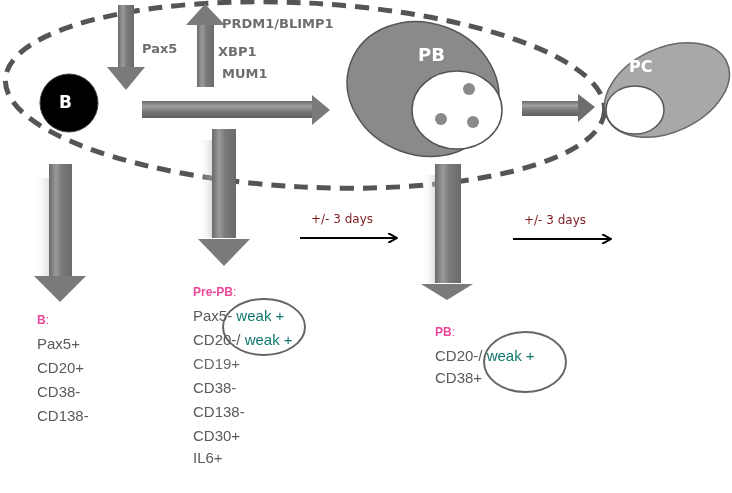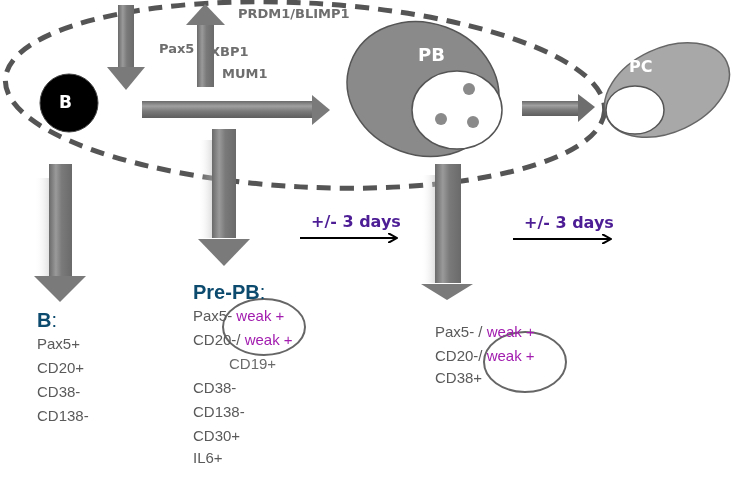--- a/index.html
+++ b/index.html
@@ -14,35 +14,35 @@
   svg#diagram { position: absolute; left: 0; top: 0; }
   .lbl { position: absolute; white-space: nowrap; }
   .lbl-top {
     font-family: "DejaVu Sans", sans-serif;
     font-weight: bold;
     font-size: 13px;
     color: #6e6e6e;
   }
   .days {
     font-family: "DejaVu Sans", sans-serif;
-    font-weight: bold;
-    font-size: 16px;
-    color: #4c1d95;
+    font-weight: normal;
+    font-size: 12px;
+    color: #7f1d1d;
   }
   .cell-letter {
     font-family: "DejaVu Sans", sans-serif;
     font-weight: bold;
     color: #ffffff;
   }
   .marker-block { position: absolute; font-size: 15px; color: #5a5a5a; line-height: 22px; }
-  .marker-block .title { font-weight: bold; font-size: 20px; color: #0c4a6e; }
+  .marker-block .title { font-weight: bold; font-size: 12px; color: #ec4899; }
   .marker-block .title .colon { font-weight: normal; }
   .marker-block .row { white-space: nowrap; }
-  .marker-block .weak { color: #a21caf; }
-  .marker-block .sub { color: #6a6a6a; margin-left: 36px; }
+  .marker-block .weak { color: #0f766e; }
+  .marker-block .sub { color: #6a6a6a; }
   .tight { line-height: 19px; }
 </style>
 </head>
 <body>
 
 <div id="canvas">
 
   <svg id="diagram" width="732" height="493" viewBox="0 0 732 493">
     <defs>
       <linearGradient id="shaftV" x1="0" x2="1" y1="0" y2="0">
@@ -127,23 +127,23 @@
     <line x1="513" y1="239" x2="610" y2="239" stroke="#000" stroke-width="2" marker-end="url(#blackHead)"></line>
 
     <ellipse cx="264" cy="327" rx="41" ry="28" fill="none" stroke="#666" stroke-width="2"></ellipse>
     <ellipse cx="525" cy="362" rx="41" ry="30" fill="none" stroke="#666" stroke-width="2"></ellipse>
   </svg>
 
   <span class="lbl cell-letter" style="left:59px; top:92px; font-size:17px;">B</span>
   <span class="lbl cell-letter" style="left:418px; top:44px; font-size:18px;">PB</span>
   <span class="lbl cell-letter" style="left:629px; top:57px; font-size:16px;">PC</span>
 
-  <span class="lbl lbl-top" style="left:159px; top:41px;">Pax5</span>
-  <span class="lbl lbl-top" style="left:222px; top:6px;margin-left:16px;">PRDM1/BLIMP1</span>
-  <span class="lbl lbl-top" style="left:210px; top:44px;">XBP1</span>
+  <span class="lbl lbl-top" style="left:142px; top:41px;">Pax5</span>
+  <span class="lbl lbl-top" style="left:222px; top:16px;">PRDM1/BLIMP1</span>
+  <span class="lbl lbl-top" style="left:218px; top:44px;">XBP1</span>
   <span class="lbl lbl-top" style="left:222px; top:66px;">MUM1</span>
 
   <span class="lbl days" style="left:311px; top:212px;">+/- 3 days</span>
   <span class="lbl days" style="left:524px; top:213px;">+/- 3 days</span>
 
   <div class="marker-block" style="left:37px; top:308px; line-height:24px;">
     <div class="title"><span>B</span><span class="colon">:</span></div>
     <div class="row">Pax5+</div>
     <div class="row">CD20+</div>
     <div class="row">CD38-</div>
@@ -155,18 +155,18 @@
     <div class="row"><span>Pax5-</span> <span class="weak">weak +</span></div>
     <div class="row"><span>CD20-/</span> <span class="weak">weak +</span></div>
     <div class="row sub">CD19+</div>
     <div class="row">CD38-</div>
     <div class="row">CD138-</div>
     <div class="row">CD30+</div>
     <div class="row tight">IL6+</div>
   </div>
 
   <div class="marker-block" style="left:435px; top:320px; line-height:24px;">
-    <div class="row"><span>Pax5- /</span> <span class="weak">weak +</span></div>
+    <div class="title"><span>PB</span><span class="colon">:</span></div>
     <div class="row"><span>CD20-/</span> <span class="weak">weak +</span></div>
     <div class="row tight">CD38+</div>
   </div>
 
 </div>
 
 </body></html>

